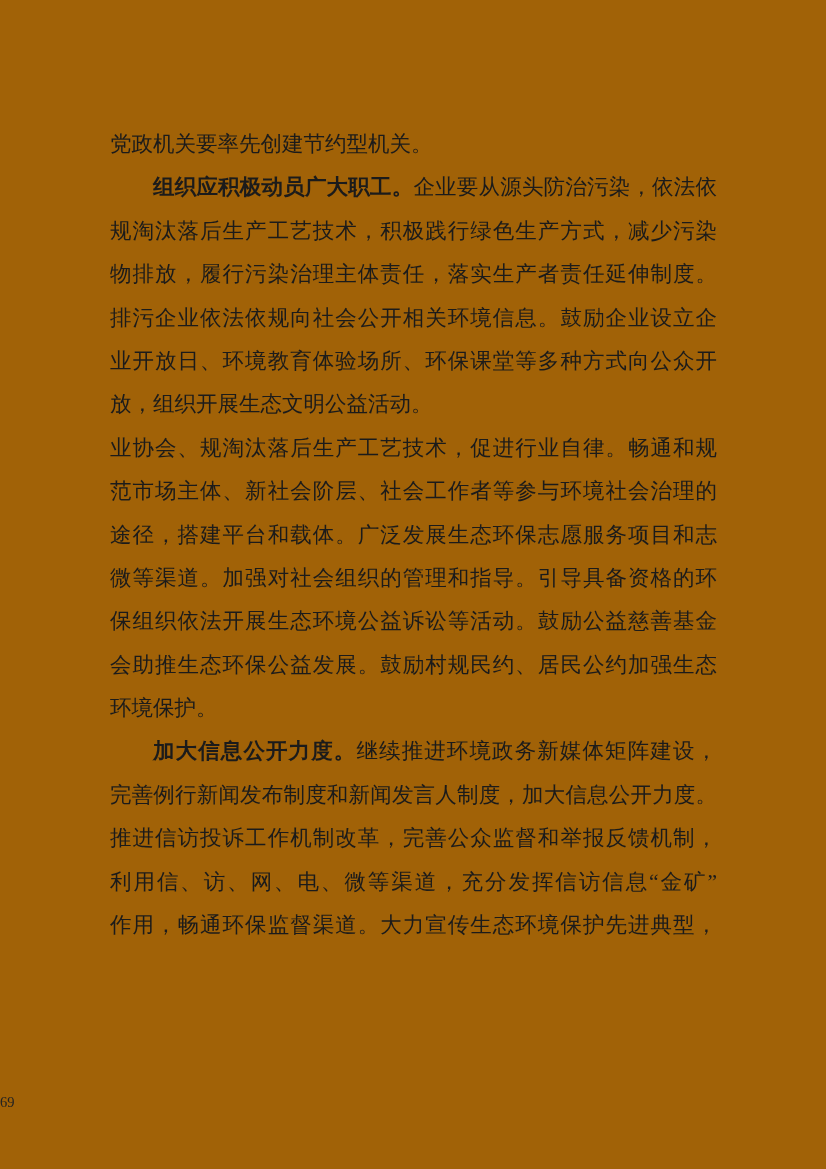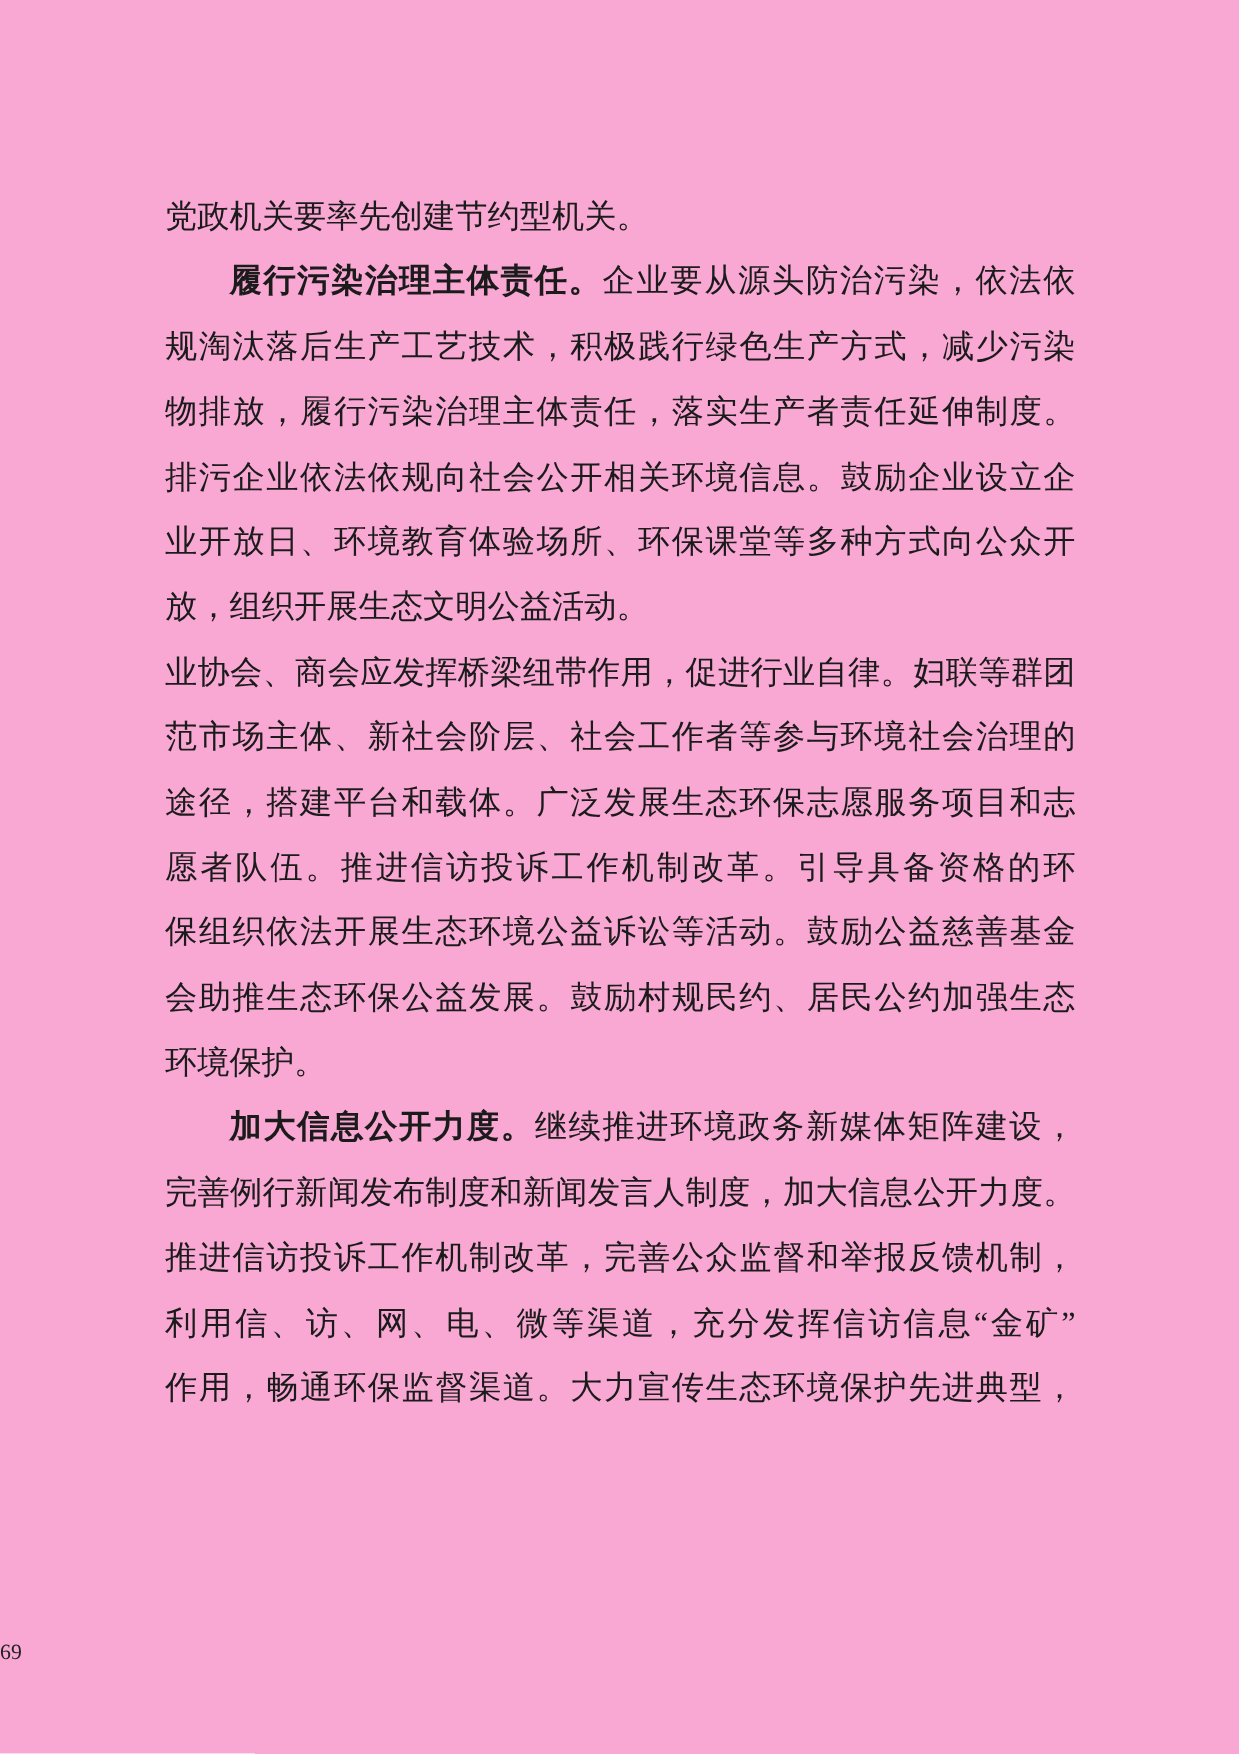--- a/index.html
+++ b/index.html
@@ -4,21 +4,21 @@
 <style>
   html, body {
     margin: 0;
     padding: 0;
     background: #ffffff;
   }
   .page {
     position: relative;
     width: 826px;
     height: 1169px;
-    background: #f9a8d4;
+    background: #a16207;
     overflow: hidden;
     font-family: "Liberation Serif", "DejaVu Serif", serif;
     color: #1b1b1b;
   }
   .text-block {
     position: absolute;
     left: 110px;
     top: 123px;
     width: 607px;
   }
@@ -56,30 +56,30 @@
     line-height: 20px;
     color: #222222;
   }
 </style>
 </head>
 <body>
 
 <div class="page">
   <div class="text-block">
       <div class="line short"><span class="seg">党政机关要率先创建节约型机关。</span></div>
-      <div class="line full indent"><span class="seg seg-bold">履行污染治理主体责任。</span><span class="seg">企业要从源头防治污染，依法依</span></div>
+      <div class="line full indent"><span class="seg seg-bold">组织应积极动员广大职工。</span><span class="seg">企业要从源头防治污染，依法依</span></div>
       <div class="line full"><span class="seg">规淘汰落后生产工艺技术，积极践行绿色生产方式，减少污染</span></div>
       <div class="line full"><span class="seg">物排放，履行污染治理主体责任，落实生产者责任延伸制度。</span></div>
       <div class="line full"><span class="seg">排污企业依法依规向社会公开相关环境信息。鼓励企业设立企</span></div>
       <div class="line full"><span class="seg">业开放日、环境教育体验场所、环保课堂等多种方式向公众开</span></div>
       <div class="line short"><span class="seg">放，组织开展生态文明公益活动。</span></div>
-      <div class="line full"><span class="seg">业协会、商会应发挥桥梁纽带作用，促进行业自律。妇联等群团</span></div>
+      <div class="line full"><span class="seg">业协会、规淘汰落后生产工艺技术，促进行业自律。畅通和规</span></div>
       <div class="line full"><span class="seg">范市场主体、新社会阶层、社会工作者等参与环境社会治理的</span></div>
       <div class="line full"><span class="seg">途径，搭建平台和载体。广泛发展生态环保志愿服务项目和志</span></div>
-      <div class="line full"><span class="seg">愿者队伍。推进信访投诉工作机制改革。引导具备资格的环</span></div>
+      <div class="line full"><span class="seg">微等渠道。加强对社会组织的管理和指导。引导具备资格的环</span></div>
       <div class="line full"><span class="seg">保组织依法开展生态环境公益诉讼等活动。鼓励公益慈善基金</span></div>
       <div class="line full"><span class="seg">会助推生态环保公益发展。鼓励村规民约、居民公约加强生态</span></div>
       <div class="line short"><span class="seg">环境保护。</span></div>
       <div class="line full indent"><span class="seg seg-bold">加大信息公开力度。</span><span class="seg">继续推进环境政务新媒体矩阵建设，</span></div>
       <div class="line full"><span class="seg">完善例行新闻发布制度和新闻发言人制度，加大信息公开力度。</span></div>
       <div class="line full"><span class="seg">推进信访投诉工作机制改革，完善公众监督和举报反馈机制，</span></div>
       <div class="line full"><span class="seg">利用信、访、网、电、微等渠道，充分发挥信访信息“金矿”</span></div>
       <div class="line full"><span class="seg">作用，畅通环保监督渠道。大力宣传生态环境保护先进典型，</span></div>
     </div>
   <div class="page-number">69</div>

